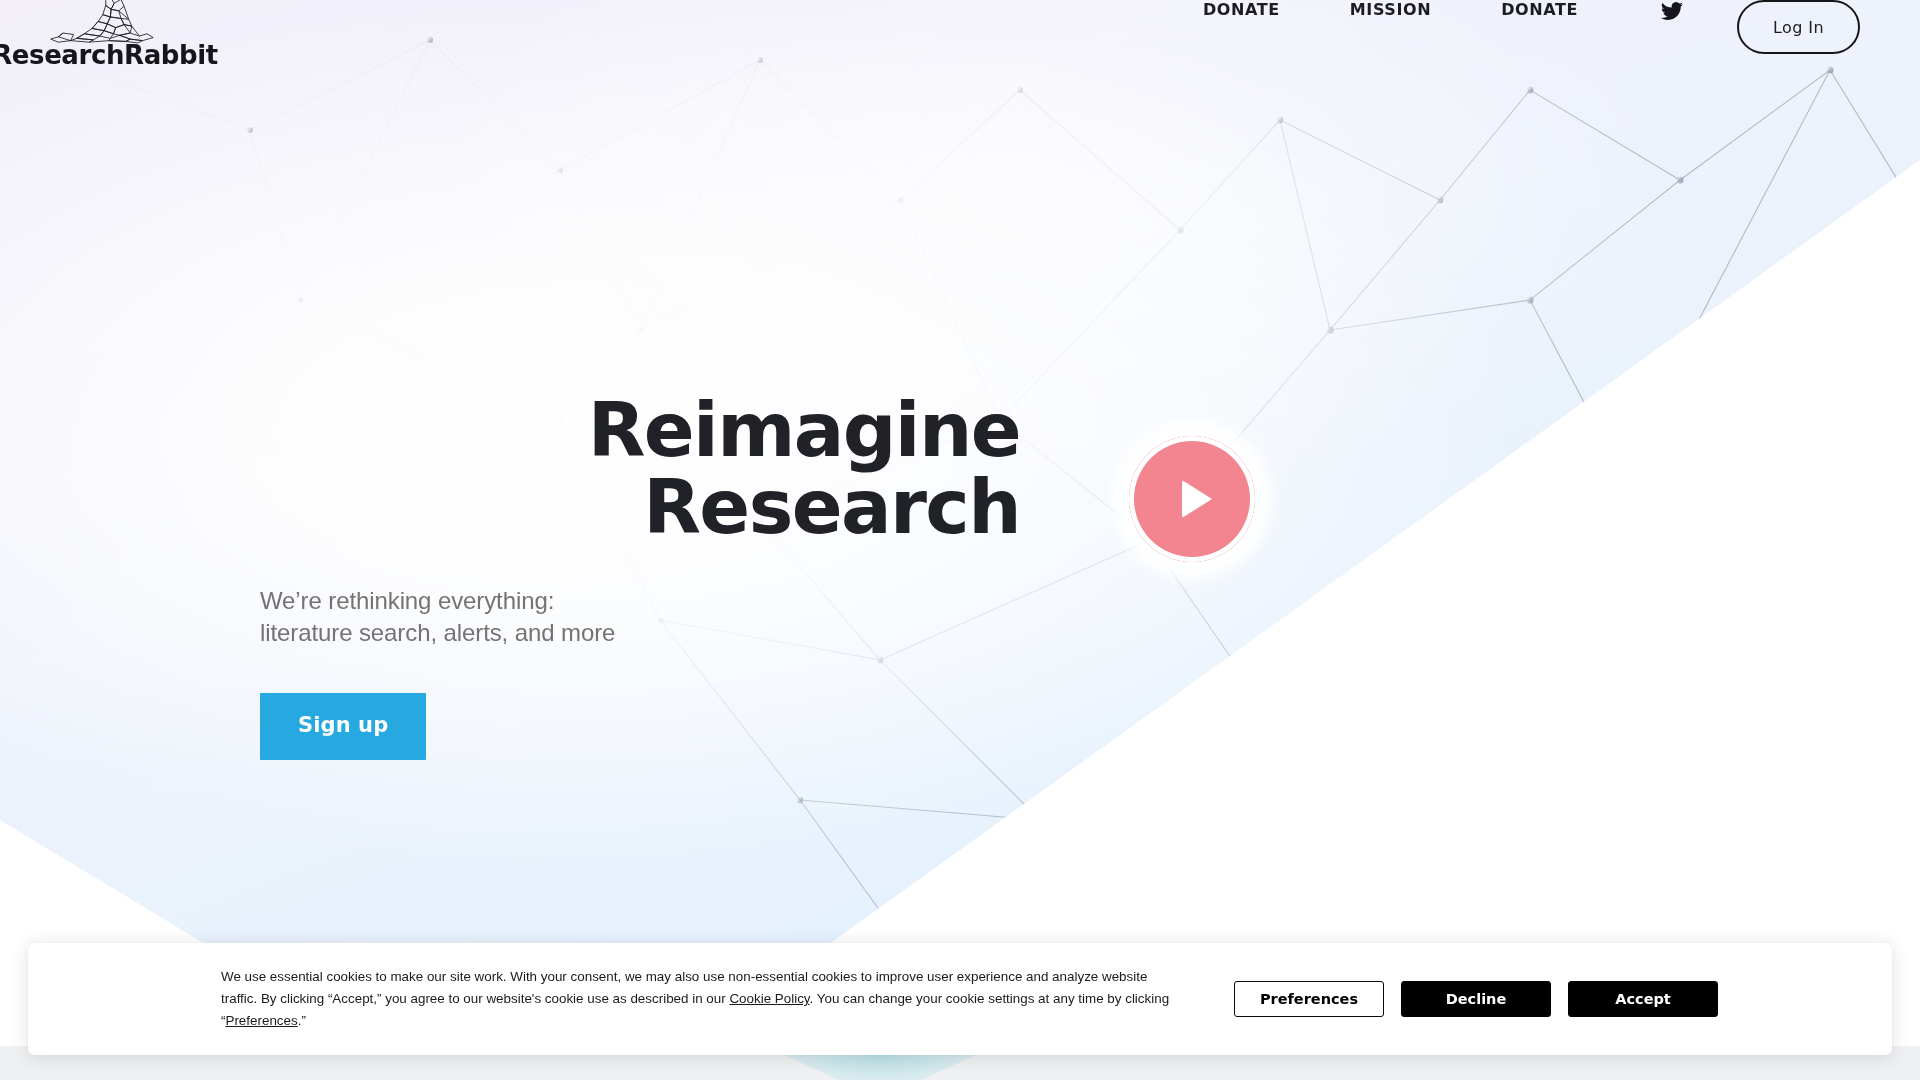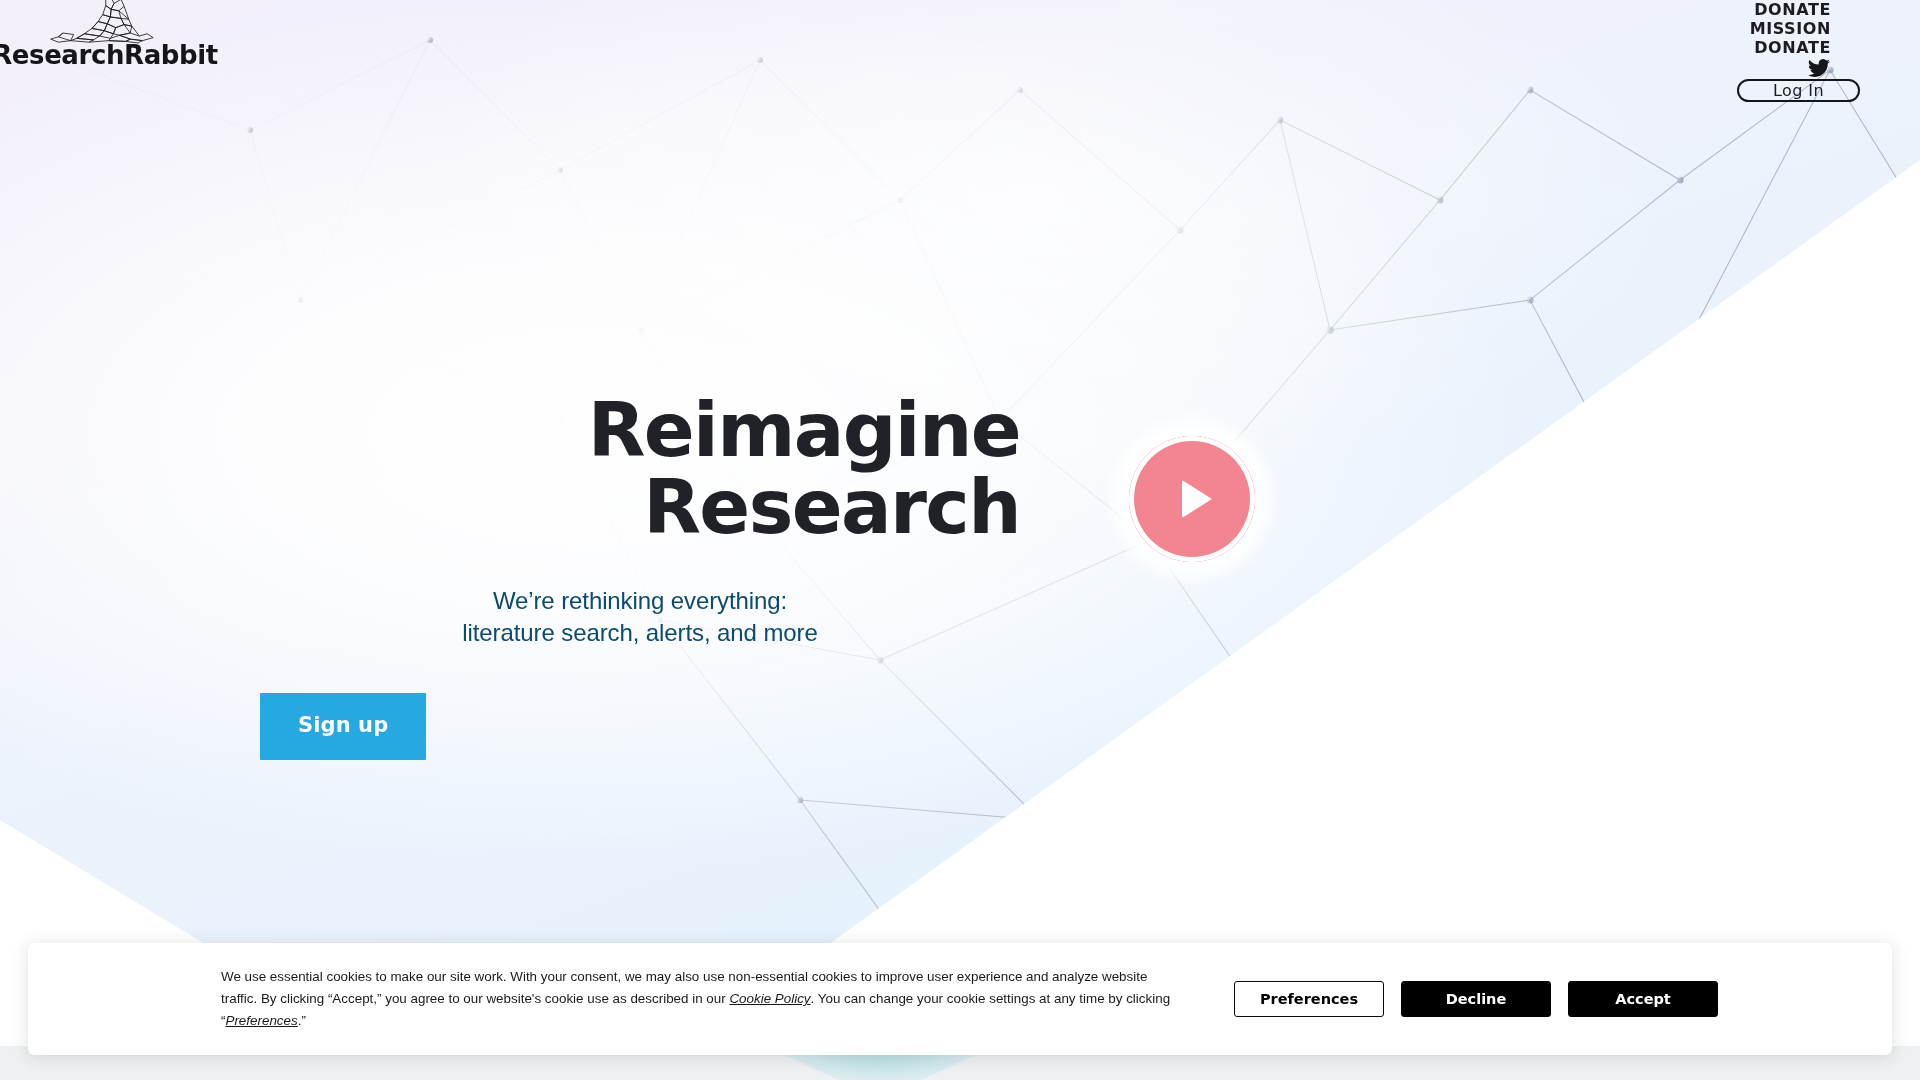--- a/index.html
+++ b/index.html
@@ -82,24 +82,23 @@
     font-size:26px; font-weight:700;
     letter-spacing:-0.4px;
     color:#16161a;
     line-height:1;
     margin-top:-2px;
   }
 
   .nav {
     position:absolute; right:0; top:0;
     height:72px;
-    display:flex; align-items:flex-end;
+    display:flex; align-items:flex-start;
     padding-right:52px;
-    gap:0;
-    flex-direction:column;
+    gap:12px;
   }
   .nav-link {
     font-family:"DejaVu Sans", sans-serif;
     font-size:16px;
     font-weight:600;
     letter-spacing:0.6px;
     color:#1c1c22;
     text-decoration:none;
     padding:0 29px;
     white-space:nowrap;
@@ -113,21 +112,21 @@
   .nav-twitter svg { width:22px; height:22px; display:block; }
 
   .login-btn {
     font-family:"DejaVu Sans", sans-serif;
     font-size:16px; font-weight:500;
     letter-spacing:0.4px;
     color:#1c1c22;
     background:transparent;
     border:2px solid #16161a;
     border-radius:999px;
-    height:64px;
+    height:54px;
     padding:0 34px;
     cursor:pointer;
     white-space:nowrap;
     margin-left:12px;
   }
 
   
   .hero {
     position:absolute;
     left:260px; top:392px;
@@ -142,24 +141,23 @@
     letter-spacing:-1.6px;
     color:#212128;
     white-space:pre-line;
     text-align:right;
   }
   .hero-sub {
     margin-top:38px;
     font-family:"Liberation Sans", sans-serif;
     font-size:24px;
     line-height:1.36;
-    color:#0c4a6e;
+    color:#737373;
     letter-spacing:-0.1px;
     white-space:pre-line;
-    text-align:center;
   }
   .signup-btn {
     display:inline-block;
     margin-top:43px;
     background:#25a9e0;
     color:#ffffff;
     border:none;
     border-radius:1px;
     font-family:"DejaVu Sans", sans-serif;
     font-size:21px;
@@ -218,21 +216,20 @@
     width:950px;
     font-family:"Liberation Sans", sans-serif;
     font-size:13.4px;
     line-height:1.62;
     color:#1a1a1a;
   }
   .cookie-text a {
     color:#1a1a1a;
     text-decoration:underline;
     cursor:pointer;
-    font-style:italic;
   }
   .cookie-actions {
     position:absolute;
     left:1206px;
     display:flex; align-items:center; gap:17px;
   }
   .ck-btn {
     font-family:"DejaVu Sans", sans-serif;
     font-size:14.5px;
     font-weight:700;

